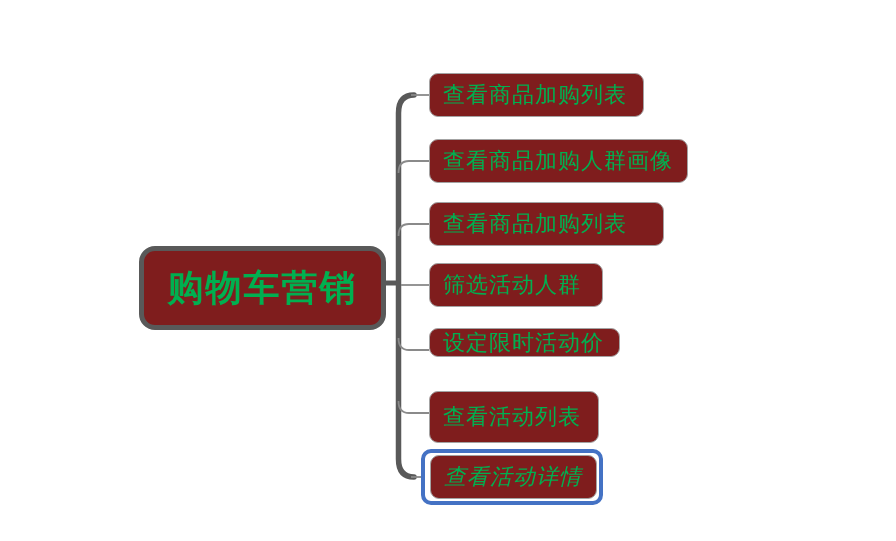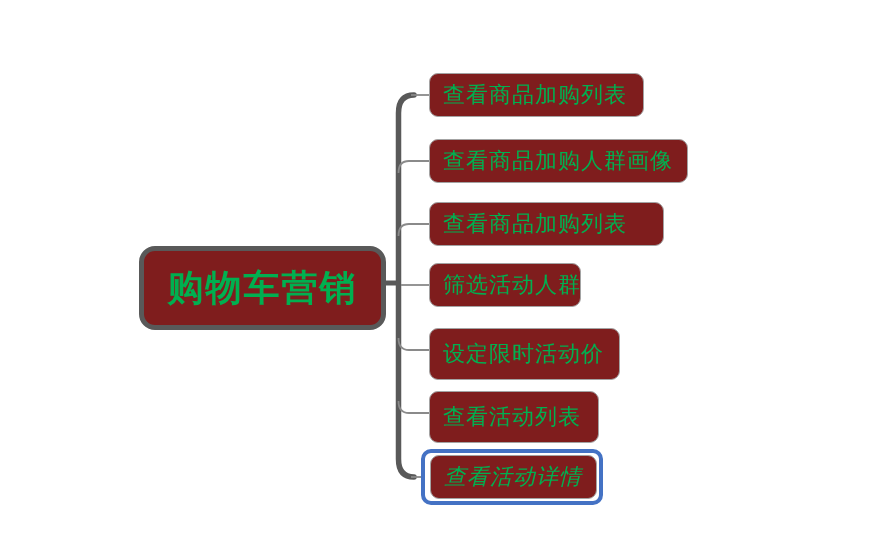--- a/index.html
+++ b/index.html
@@ -70,25 +70,25 @@
   </div>
 
   <div class="topic child-topic" style="left:429px; top:139px; width:259px; height:44px;">
     <span class="label">查看商品加购人群画像</span>
   </div>
 
   <div class="topic child-topic" style="left:429px; top:202px; width:235px; height:44px;">
     <span class="label">查看商品加购列表</span>
   </div>
 
-  <div class="topic child-topic" style="left:429px; top:263px; width:152px; height:44px;">
+  <div class="topic child-topic" style="left:429px; top:263px; width:174px; height:44px;">
     <span class="label">筛选活动人群</span>
   </div>
 
-  <div class="topic child-topic" style="left:429px; top:328px; width:191px; height:52px;">
+  <div class="topic child-topic" style="left:429px; top:328px; width:191px; height:29px;">
     <span class="label">设定限时活动价</span>
   </div>
 
   <div class="topic child-topic" style="left:429px; top:391px; width:170px; height:52px;">
     <span class="label">查看活动列表</span>
   </div>
 
   <div class="topic child-topic" style="left:430px; top:455px; width:167px; height:44px;font-style:italic;">
     <span class="label">查看活动详情</span>
   </div>

